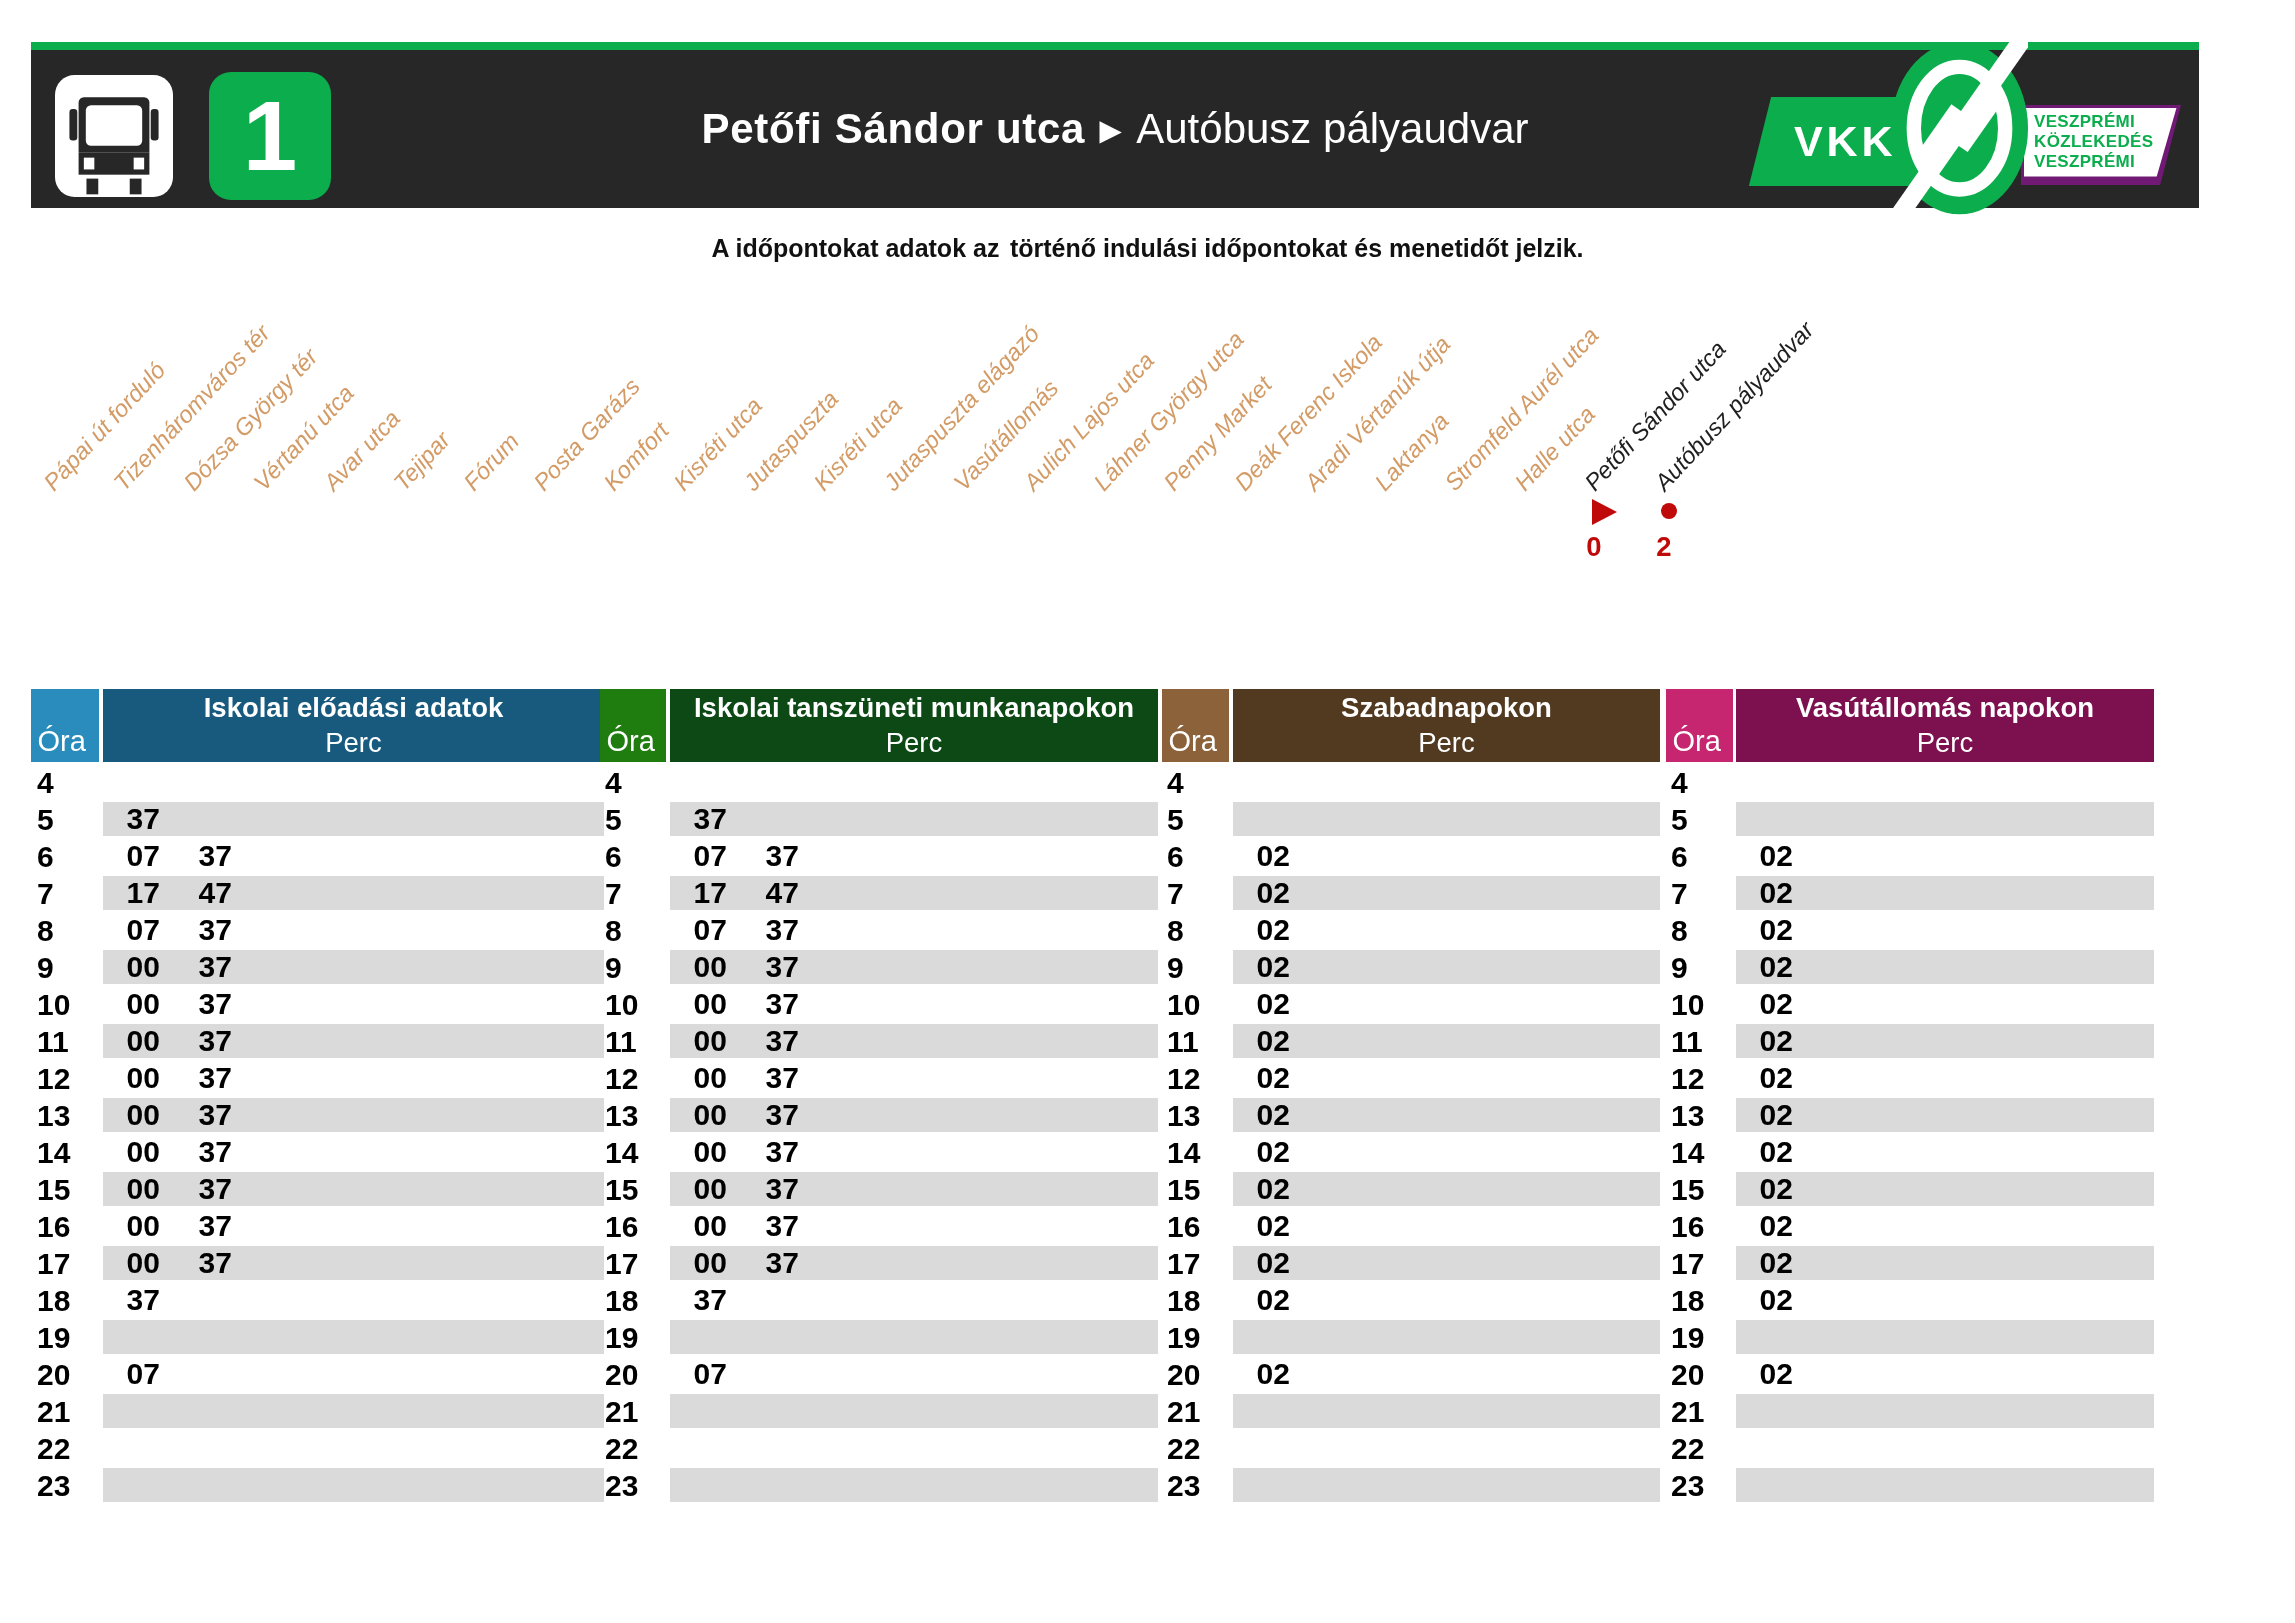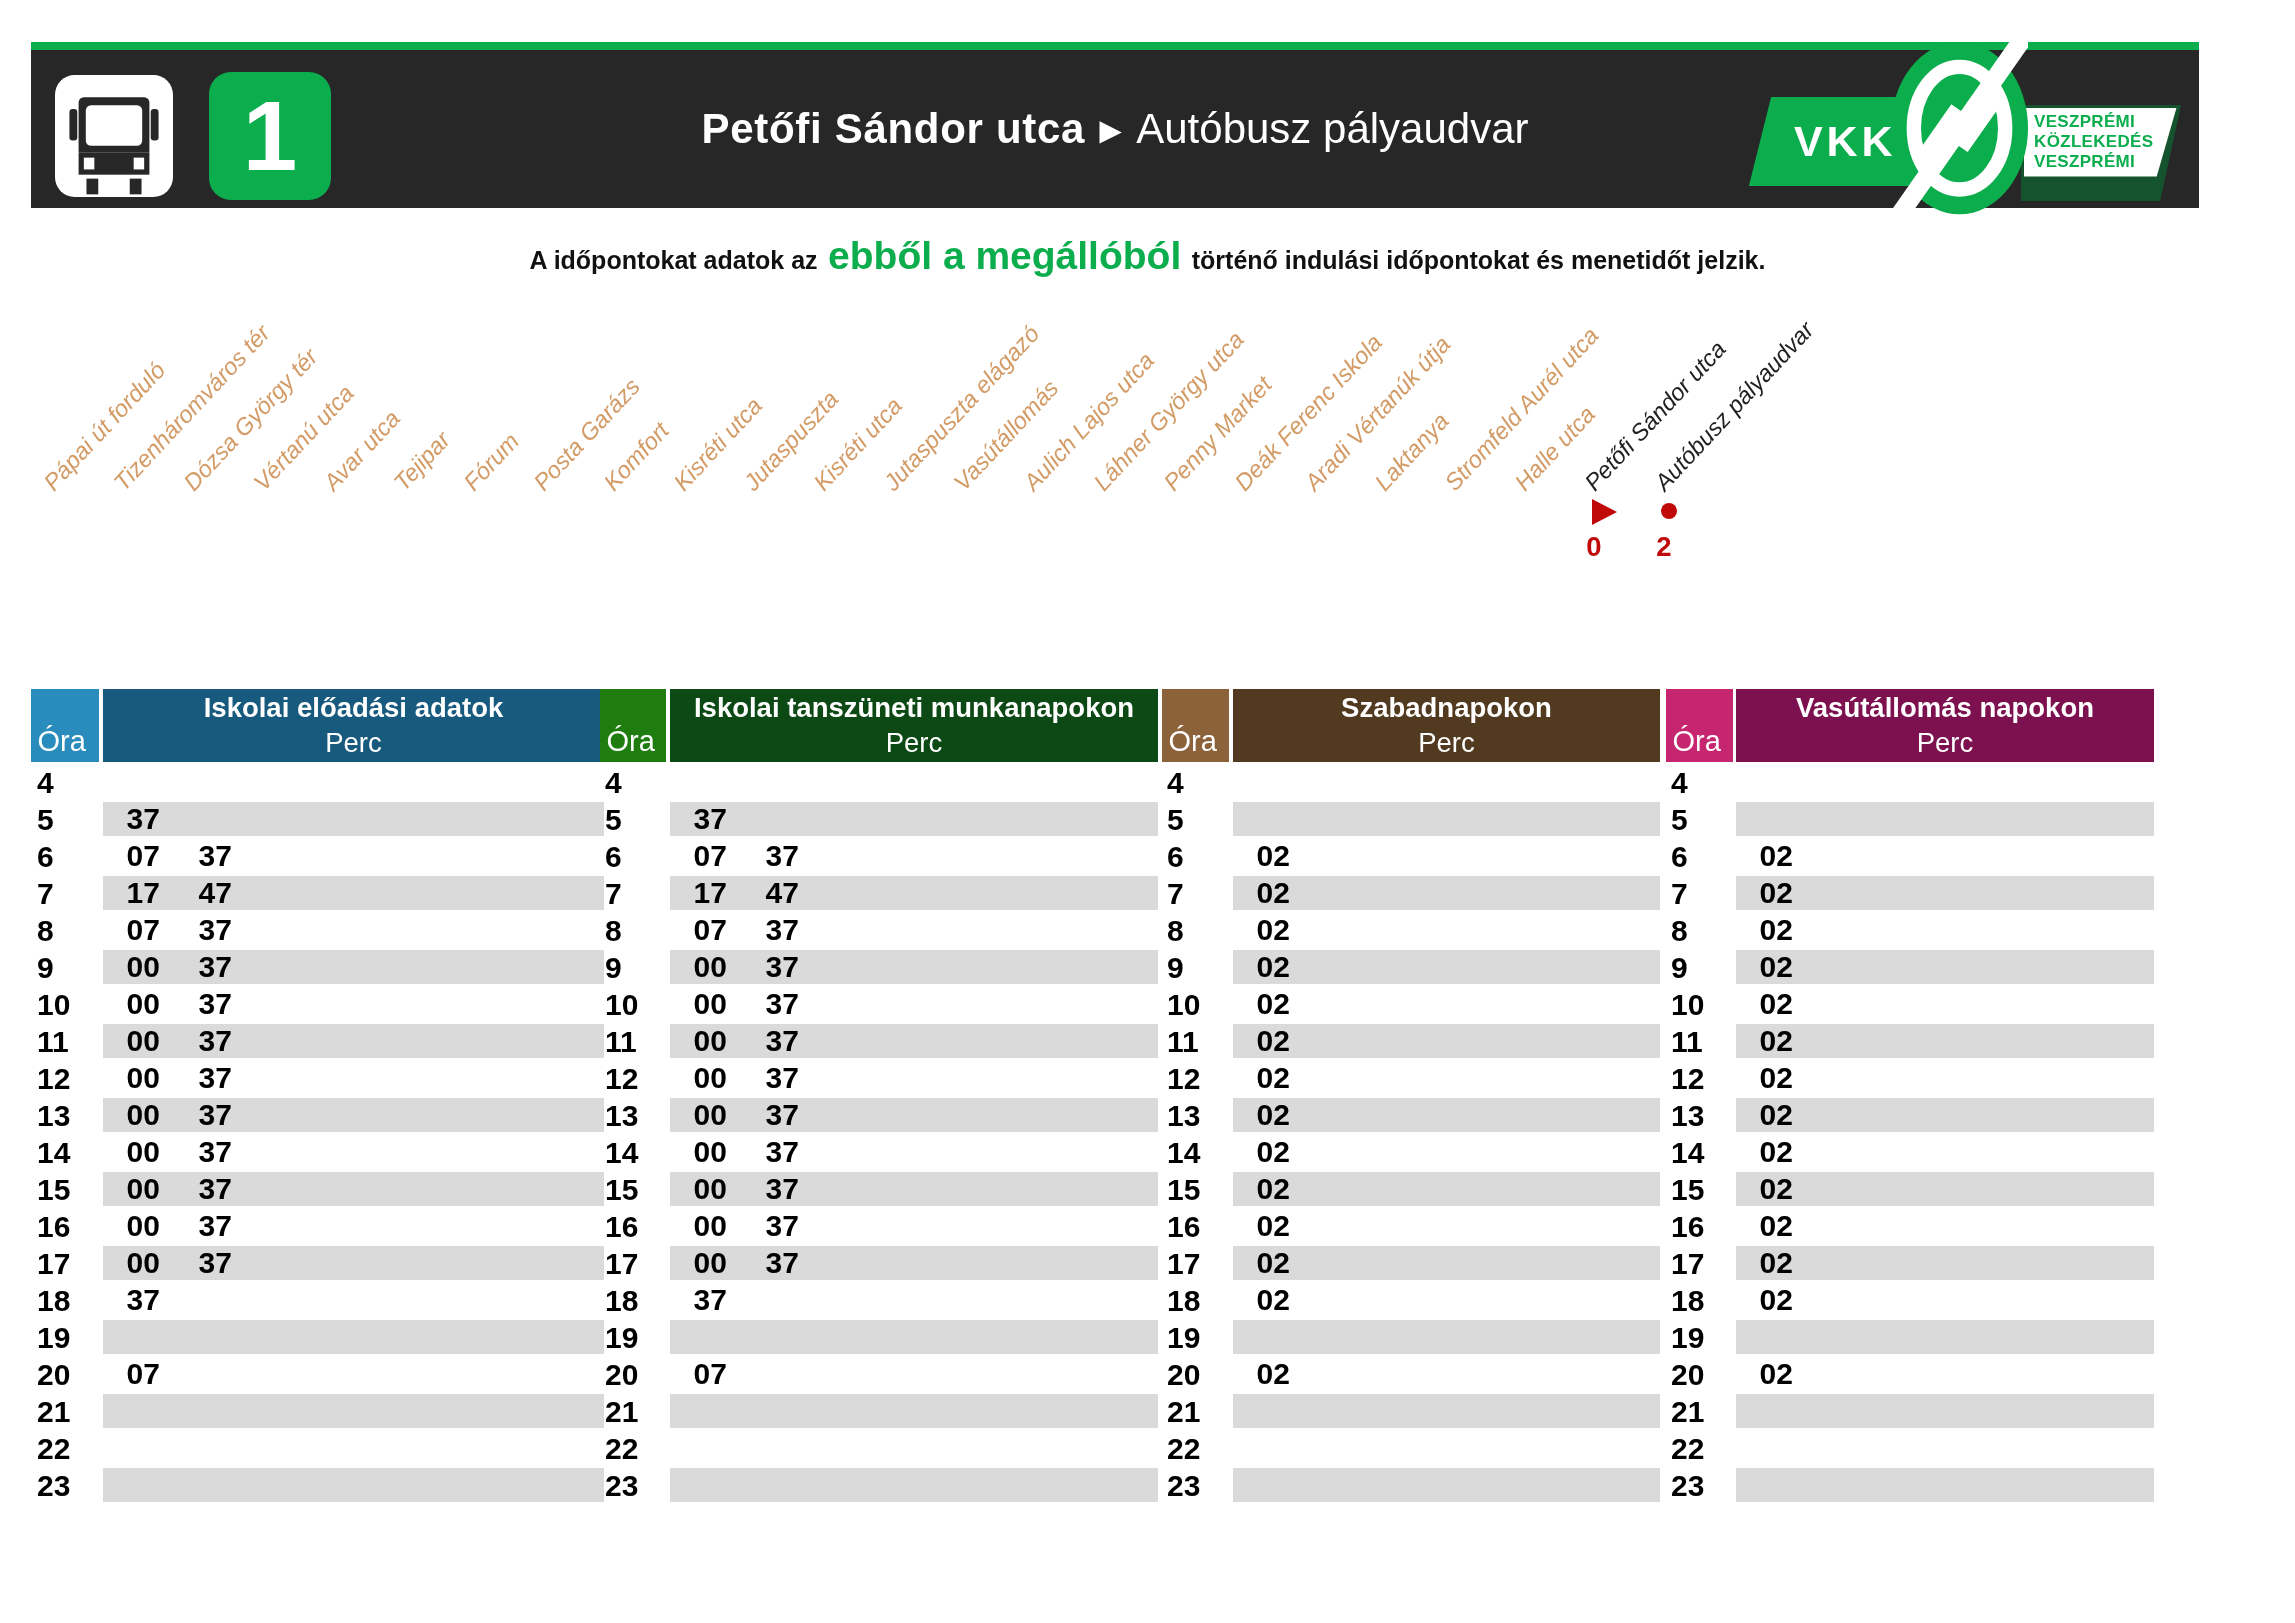--- a/index.html
+++ b/index.html
@@ -19,22 +19,22 @@
   .titlerow { position:absolute; left:0; top:7.9px; width:100%; height:158px;
     display:flex; align-items:center; justify-content:center; gap:14.4px; color:#fff; }
   .title-strong { font-size:42px; font-weight:700; letter-spacing:0.7px; }
   .title-arrow  { font-size:29px; position:relative; top:1.3px; }
   .title-light  { font-size:42px; font-weight:400; }
 
   .vkk-tab { position:absolute; left:1729px; top:55px; width:170px; height:89px;
     background:#0CAD4D; transform:skewX(-14deg); display:flex; align-items:center; justify-content:center; }
   .vkk-tab span { transform:skewX(14deg); color:#fff; font-size:43px; font-weight:700; letter-spacing:3.9px; }
   .vkk-emblem { position:absolute; left:1860px; top:0px; width:137px; height:173px; z-index:3; }
-  .vkk-badge-outer { position:absolute; left:1990px; top:63px; width:160px; height:96px; z-index:2;
-    background:#14532d; clip-path:polygon(0 0, 100% 0, 87% 100%, 0 100%); }
+  .vkk-badge-outer { position:absolute; left:1990px; top:63px; width:160px; height:80px; z-index:2;
+    background:#701a75; clip-path:polygon(0 0, 100% 0, 87% 100%, 0 100%); }
   .vkk-badge-inner { position:absolute; left:2.6px; top:2.6px; width:153px; height:69px;
     background:#ffffff; clip-path:polygon(0 0, 100% 0, 87% 100%, 0 100%);
     display:flex; flex-direction:column; justify-content:center; padding-left:10.5px; }
   .vkk-badge-inner div { color:#0CAD4D; font-size:17px; font-weight:700; line-height:1.2; letter-spacing:0.3px; }
 
   
   .note { position:absolute; left:0; top:234px; width:2295px;
     display:flex; align-items:baseline; justify-content:center; gap:10.5px; }
   .note-normal { font-size:25px; font-weight:700; color:#111; }
   .note-big { font-size:39px; font-weight:700; color:#0CAD4D; }
@@ -114,21 +114,20 @@
       <div class="vkk-badge-inner">
         <div>VESZPRÉMI</div>
         <div>KÖZLEKEDÉS</div>
         <div>VESZPRÉMI</div>
       </div>
     </div>
   </div>
 
   <div class="note">
     <span class="note-normal">A időpontokat adatok az</span>
-    <span class="note-big">ebből a megállóból</span>
     <span class="note-normal">történő indulási időpontokat és menetidőt jelzik.</span>
   </div>
 
   <div id="stops">
       <div class="stop-label tan" style="left: 59px; top: 467px;">Pápai út forduló</div>
       <div class="stop-label tan" style="left: 129px; top: 467px;">Tizenháromváros tér</div>
       <div class="stop-label tan" style="left: 199px; top: 467px;">Dózsa György tér</div>
       <div class="stop-label tan" style="left: 269px; top: 467px;">Vértanú utca</div>
       <div class="stop-label tan" style="left: 339px; top: 467px;">Avar utca</div>
       <div class="stop-label tan" style="left: 409px; top: 467px;">Tejipar</div>

